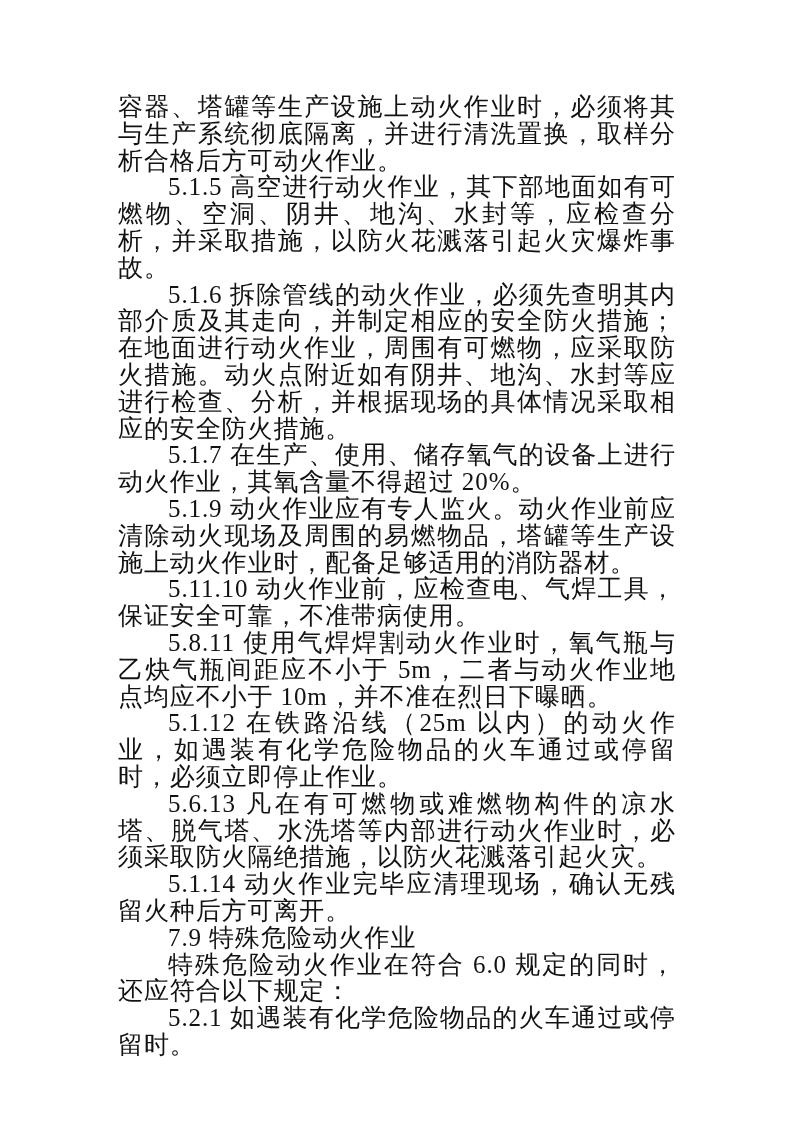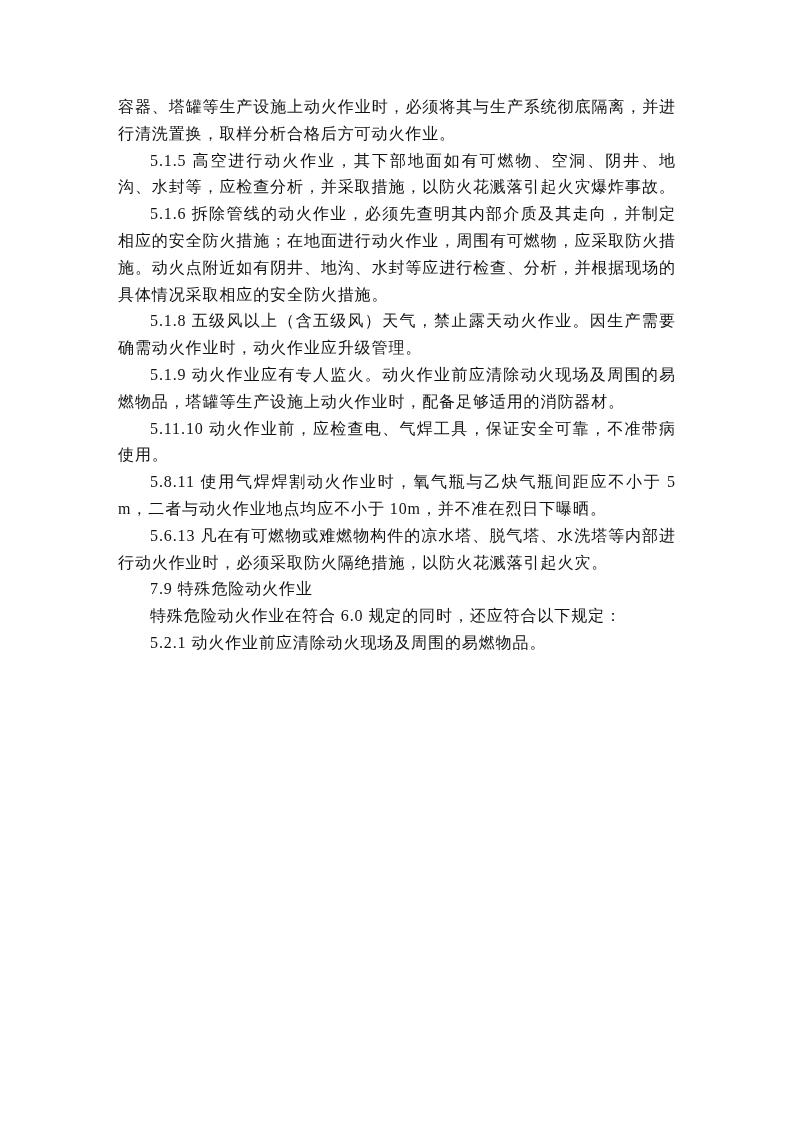--- a/index.html
+++ b/index.html
@@ -15,21 +15,21 @@
     margin: 0 auto;
     background: #ffffff;
     overflow: hidden;
   }
   .text-column {
     position: absolute;
     left: 118px;
     top: 94px;
     width: 558px;
     color: #121212;
-    font-size: 16px;
+    font-size: 25px;
     line-height: 26.8px;
     letter-spacing: 0.9px;
     text-align: justify;
     text-justify: inter-character;
   }
   .text-column p {
     margin: 0;
     padding: 0;
     word-break: break-all;
   }
@@ -39,22 +39,24 @@
   }
 </style>
 </head>
 <body>
 
 <div class="page">
   <div class="text-column">
     <p>容器、塔罐等生产设施上动火作业时，必须将其与生产系统彻底隔离，并进行清洗置换，取样分析合格后方可动火作业。</p>
     <p class="indent">5.1.5 高空进行动火作业，其下部地面如有可燃物、空洞、阴井、地沟、水封等，应检查分析，并采取措施，以防火花溅落引起火灾爆炸事故。</p>
     <p class="indent">5.1.6 拆除管线的动火作业，必须先查明其内部介质及其走向，并制定相应的安全防火措施；在地面进行动火作业，周围有可燃物，应采取防火措施。动火点附近如有阴井、地沟、水封等应进行检查、分析，并根据现场的具体情况采取相应的安全防火措施。</p>
-    <p class="indent">5.1.8 五级风以上（含五级风）天气，禁止露天动火作业。因生产需要确需动火作业时，动火作业应升级管理。</p>
+    <p class="indent">5.1.7 在生产、使用、储存氧气的设备上进行动火作业，其氧含量不得超过 20%。</p>
     <p class="indent">5.1.9 动火作业应有专人监火。动火作业前应清除动火现场及周围的易燃物品，塔罐等生产设施上动火作业时，配备足够适用的消防器材。</p>
     <p class="indent">5.11.10 动火作业前，应检查电、气焊工具，保证安全可靠，不准带病使用。</p>
     <p class="indent">5.8.11 使用气焊焊割动火作业时，氧气瓶与乙炔气瓶间距应不小于 5m，二者与动火作业地点均应不小于 10m，并不准在烈日下曝晒。</p>
+    <p class="indent">5.1.12 在铁路沿线（25m 以内）的动火作业，如遇装有化学危险物品的火车通过或停留时，必须立即停止作业。</p>
     <p class="indent">5.6.13 凡在有可燃物或难燃物构件的凉水塔、脱气塔、水洗塔等内部进行动火作业时，必须采取防火隔绝措施，以防火花溅落引起火灾。</p>
+    <p class="indent">5.1.14 动火作业完毕应清理现场，确认无残留火种后方可离开。</p>
     <p class="indent">7.9 特殊危险动火作业</p>
     <p class="indent">特殊危险动火作业在符合 6.0 规定的同时，还应符合以下规定：</p>
-    <p class="indent">5.2.1 动火作业前应清除动火现场及周围的易燃物品。</p>
+    <p class="indent">5.2.1 如遇装有化学危险物品的火车通过或停留时。</p>
   </div>
 </div>
 
 </body></html>

